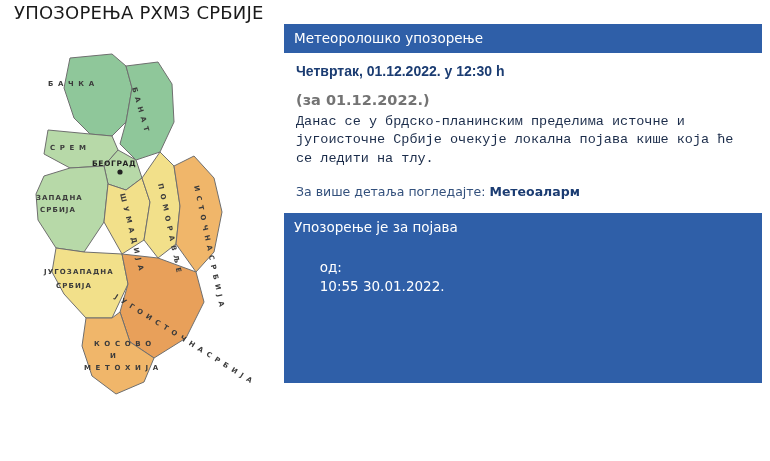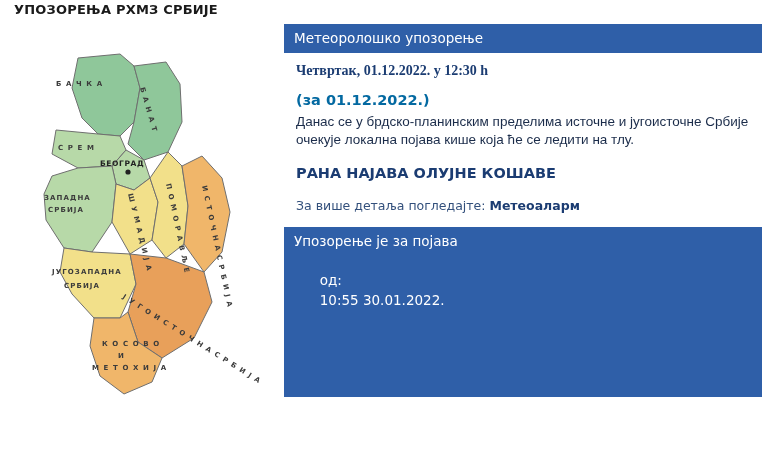--- a/index.html
+++ b/index.html
@@ -13,29 +13,29 @@
     font-family: "DejaVu Sans", sans-serif;
     color: #000;
     overflow: hidden;
     position: relative;
   }
   .page-title {
     position: absolute;
     left: 14px;
     top: 2px;
     font-family: "DejaVu Sans", sans-serif;
-    font-size: 13px;
-    font-weight: bold;
+    font-size: 18px;
+    font-weight: normal;
     color: #1a1a1a;
     letter-spacing: 0.2px;
   }
   
   .map-wrap {
     position: absolute;
-    left: 16px;
+    left: 8px;
     top: 26px;
     width: 272px;
     height: 400px;
   }
   .map-svg { display: block; }
 
   
   .panel {
     position: absolute;
     left: 284px;
@@ -51,45 +51,45 @@
   }
   .panel-body {
     background: #ffffff;
     padding: 8px 10px 6px 10px;
   }
   .datetime {
     font-size: 14px;
     font-weight: bold;
     color: #1b3c72;
     margin: 2px 0 12px 2px;
-    font-family: Liberation Serif, serif;
+    font-family: Liberation Sans, sans-serif;
   }
   .warn-block { margin-bottom: 14px; }
   .warn-title {
     font-size: 14.5px;
     font-weight: bold;
     color: #1b3c72;
     line-height: 1.28;
     margin: 0 0 1px 2px;
     font-family: "DejaVu Sans", sans-serif;
   }
   .warn-sub {
     font-size: 14.5px;
     font-weight: bold;
-    color: #0369a1;
+    color: #737373;
     line-height: 1.28;
     margin: 0 0 3px 2px;
     font-family: "DejaVu Sans", sans-serif;
   }
   .warn-text {
     font-size: 13.5px;
     color: #1b2c4a;
     line-height: 1.38;
     margin: 0 0 0 2px;
-    font-family: Liberation Sans, sans-serif;
+    font-family: Liberation Mono, monospace;
   }
   .more-line {
     font-size: 12.5px;
     color: #33507c;
     margin: 16px 0 8px 2px;
     font-family: "DejaVu Sans", sans-serif;
   }
   .more-link {
     color: #1b3c72;
     font-weight: bold;
@@ -175,21 +175,20 @@
   <div class="panel-header">Метеоролошко упозорење</div>
   <div class="panel-body">
     <div class="datetime">Четвртак, 01.12.2022. у 12:30 h</div>
 
     <div class="warn-block">
       <div class="warn-sub">(за 01.12.2022.)</div>
       <div class="warn-text">Данас се у брдско-планинским пределима источне и југоисточне Србије очекује локална појава кише која ће се ледити на тлу.</div>
     </div>
 
     <div class="warn-block">
-      <div class="warn-title">РАНА НАЈАВА ОЛУЈНЕ КОШАВЕ</div>
     </div>
 
     <div class="more-line">
       <span>За више детаља погледајте: </span><span class="more-link">Метеоаларм</span>
     </div>
   </div>
   <div class="period">
     <div>Упозорење је за појава</div>
     <div class="period-row2">
       <span>од:</span>

